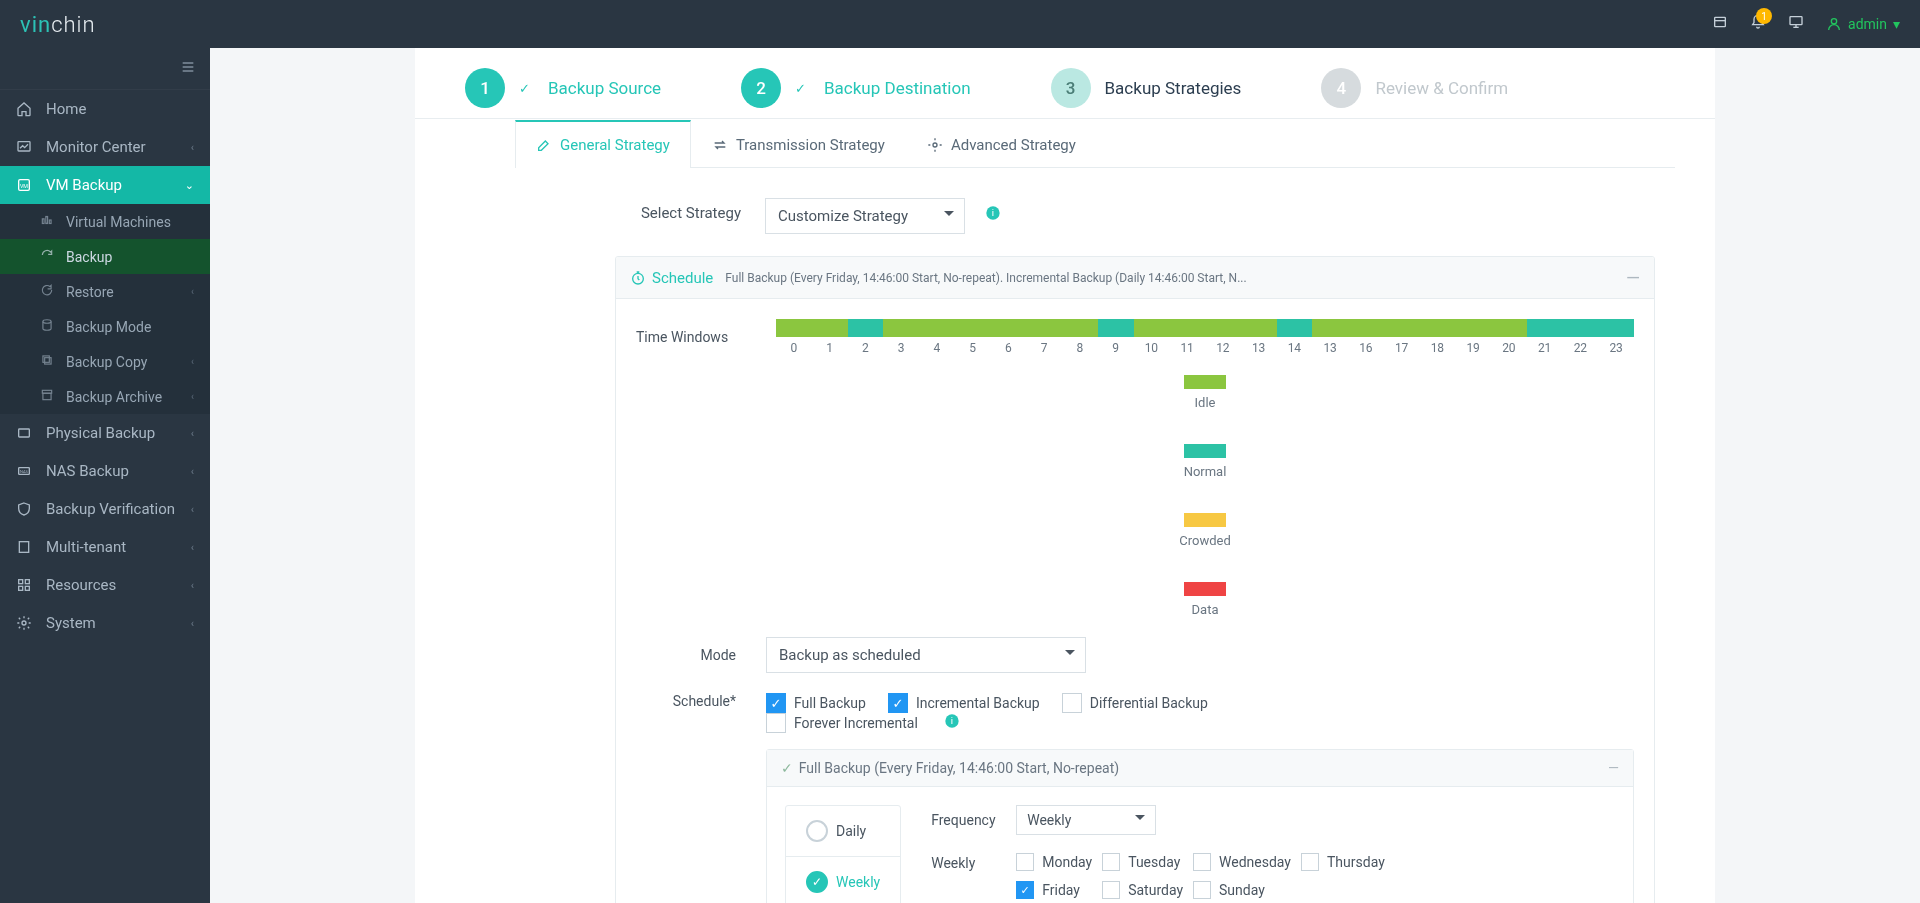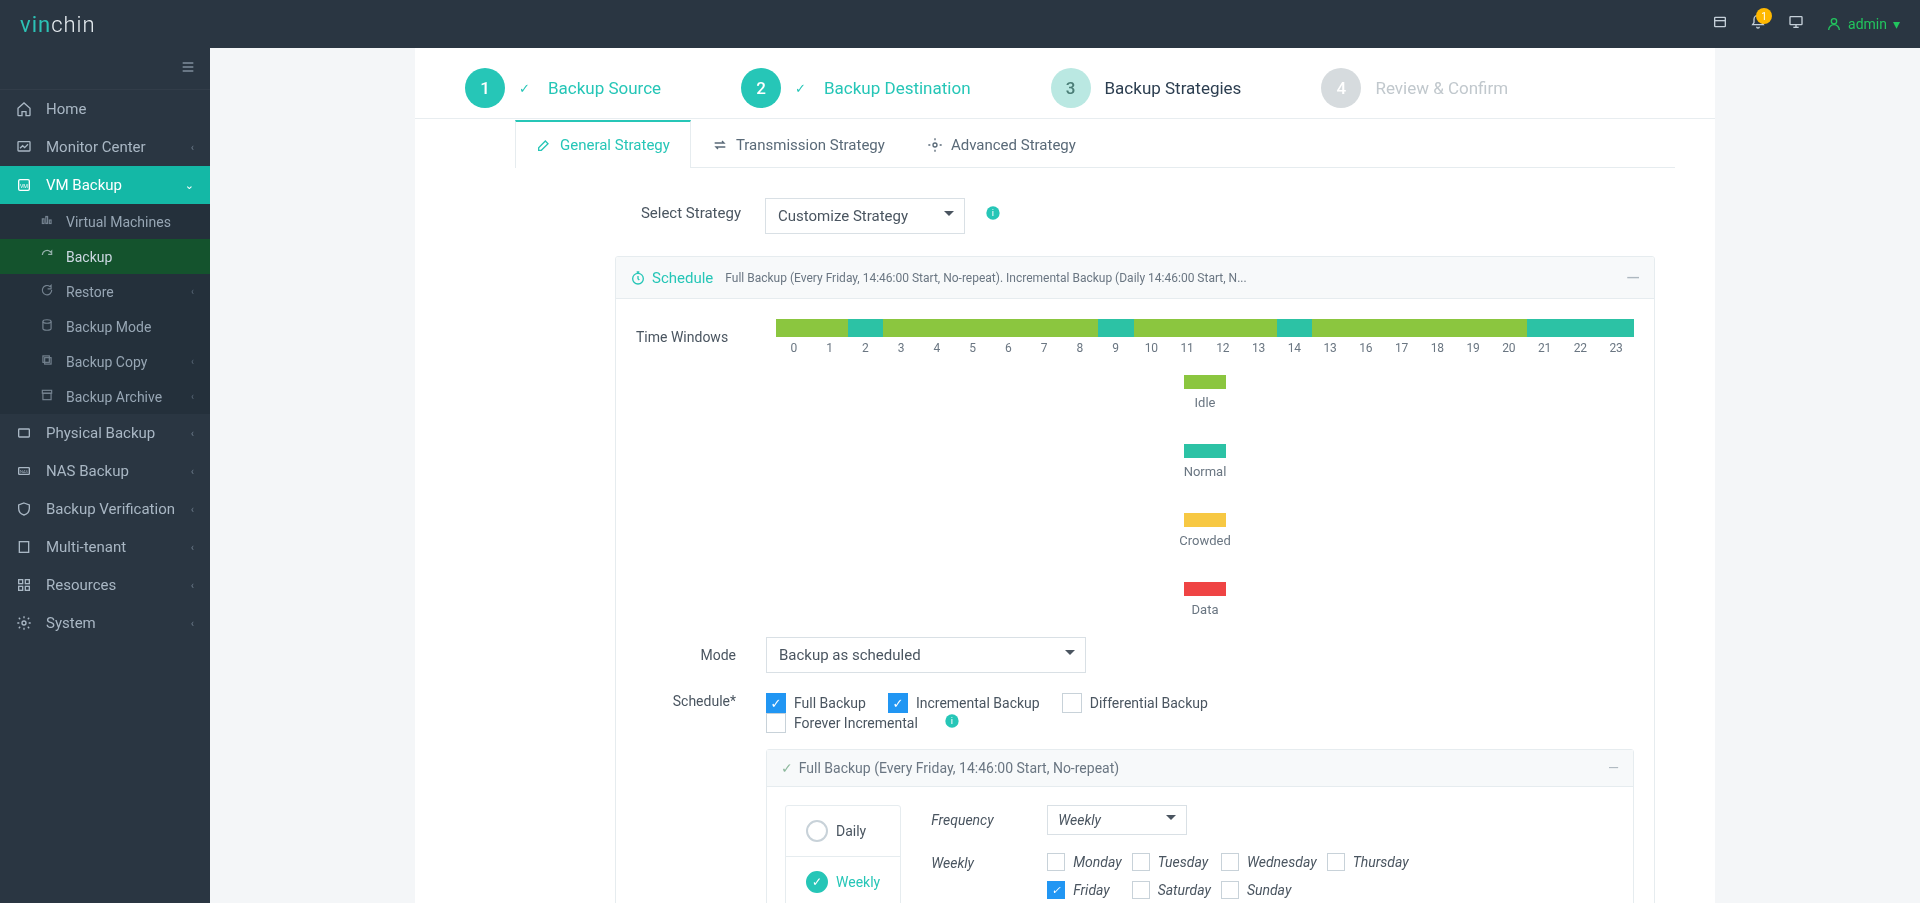--- a/index.html
+++ b/index.html
@@ -104,21 +104,21 @@
 .freq-tab .radio { width: 22px; height: 22px; border: 2px solid #c8d2d9; border-radius: 50%; display: flex; align-items: center; justify-content: center; }
 .freq-tab.sel .radio { border-color: #26c6b7; background: #26c6b7; }
 .freq-tab.sel .radio:before { content: "✓"; color: #fff; font-size: 12px; }
 .freq-tab .ft-label { font-size: 14px; color: #4a5560; }
 .freq-tab.sel .ft-label { color: #26c6b7; }
 .freq-tabs-wrap { border: 1px solid #e6ecef; border-radius: 3px; overflow: hidden; }
 .freq-tabs-wrap .freq-tab { border: none; border-bottom: 1px solid #e6ecef; }
 .freq-tabs-wrap .freq-tab:last-child { border-bottom: none; }
 
 .freq-config { flex: 1; }
-.freq-config .cfg-row { display: flex; align-items: center; gap: 36px; margin-bottom: 18px; font-style: italic; }
+.freq-config .cfg-row { display: flex; align-items: center; gap: 5px; margin-bottom: 18px; }
 .freq-config .cfg-label { min-width: 80px; font-size: 14px; color: #4a5560; }
 .days-grid { display: grid; grid-template-columns: repeat(4, 1fr); column-gap: 10px; row-gap: 10px; max-width: 260px; }
 .day-chk { display: flex; align-items: center; gap: 8px; font-size: 14px; color: #4a5560; }
 .day-box { width: 18px; height: 18px; border: 1px solid #c8d2d9; background: #fff; display: inline-flex; align-items: center; justify-content: center; }
 .day-box.on { background: #2196f3; border-color: #2196f3; color: #fff; }
 .day-box.on:before { content: "✓"; font-size: 11px; }
 
 .footer-bar { background: #fff; border-top: 1px solid #e6ecef; padding: 12px; display: flex; justify-content: center; gap: 12px; position: sticky; bottom: 0; max-width: 1300px; margin: 0 auto; }
 .btn { padding: 8px 18px; font-size: 14px; border: none; border-radius: 3px; cursor: pointer; display: inline-flex; align-items: center; gap: 6px; }
 .btn-default { background: #eef2f4; color: #4a5560; }

